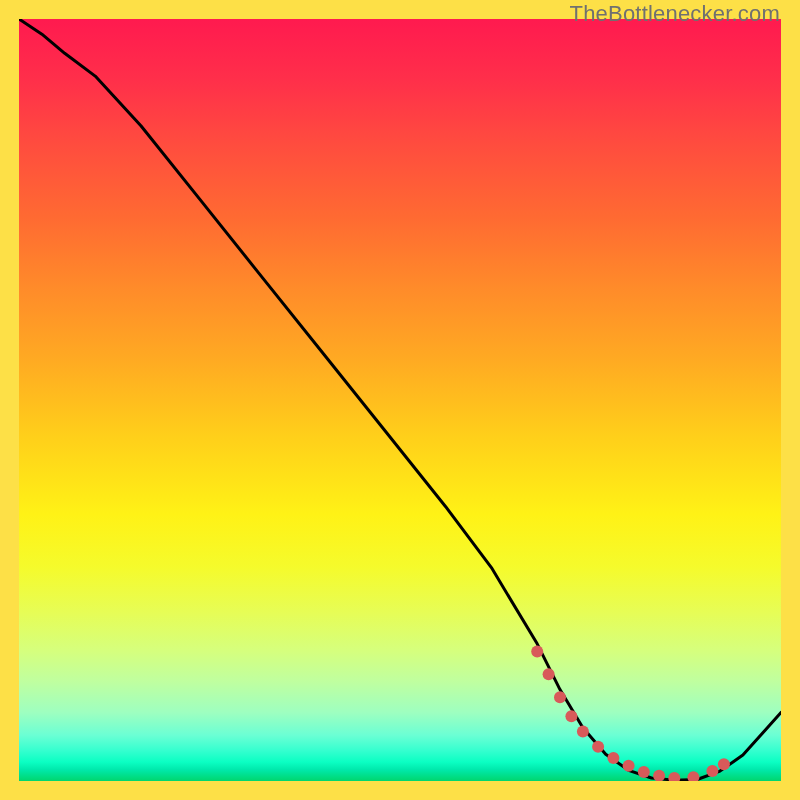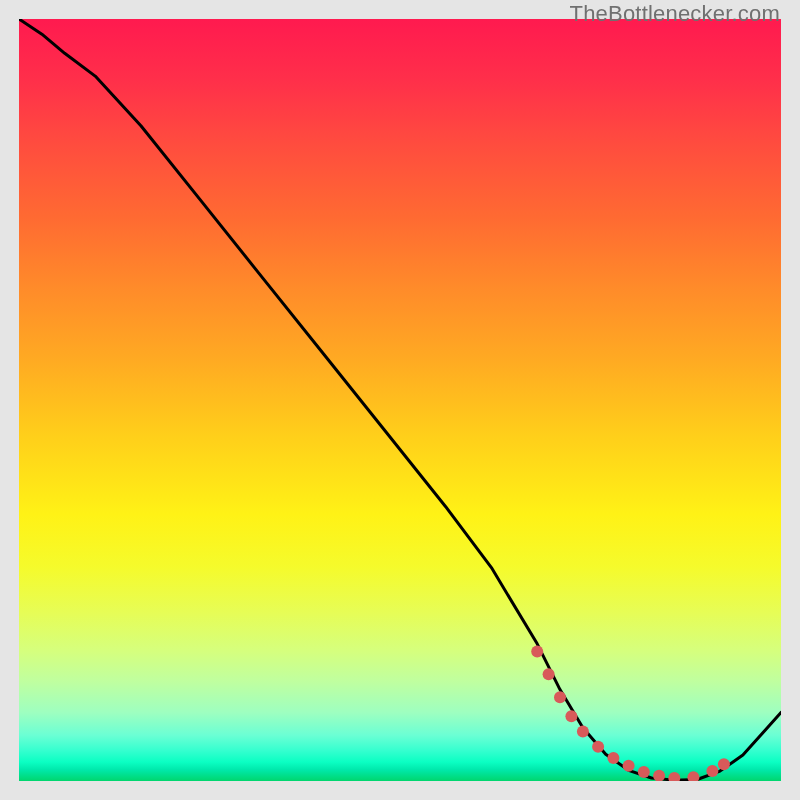--- a/index.html
+++ b/index.html
@@ -8,21 +8,21 @@
     width: 800px;
     height: 800px;
     background: #000;
     font-family: Arial, Helvetica, sans-serif;
     overflow: hidden;
   }
   .stage {
     position: relative;
     width: 800px;
     height: 800px;
-    background: #e5e5e5;
+    background: #fde047;
   }
   .plot {
     position: absolute;
     left: 19px;
     top: 19px;
     width: 762px;
     height: 762px;
     
     background: linear-gradient(
       to bottom,

